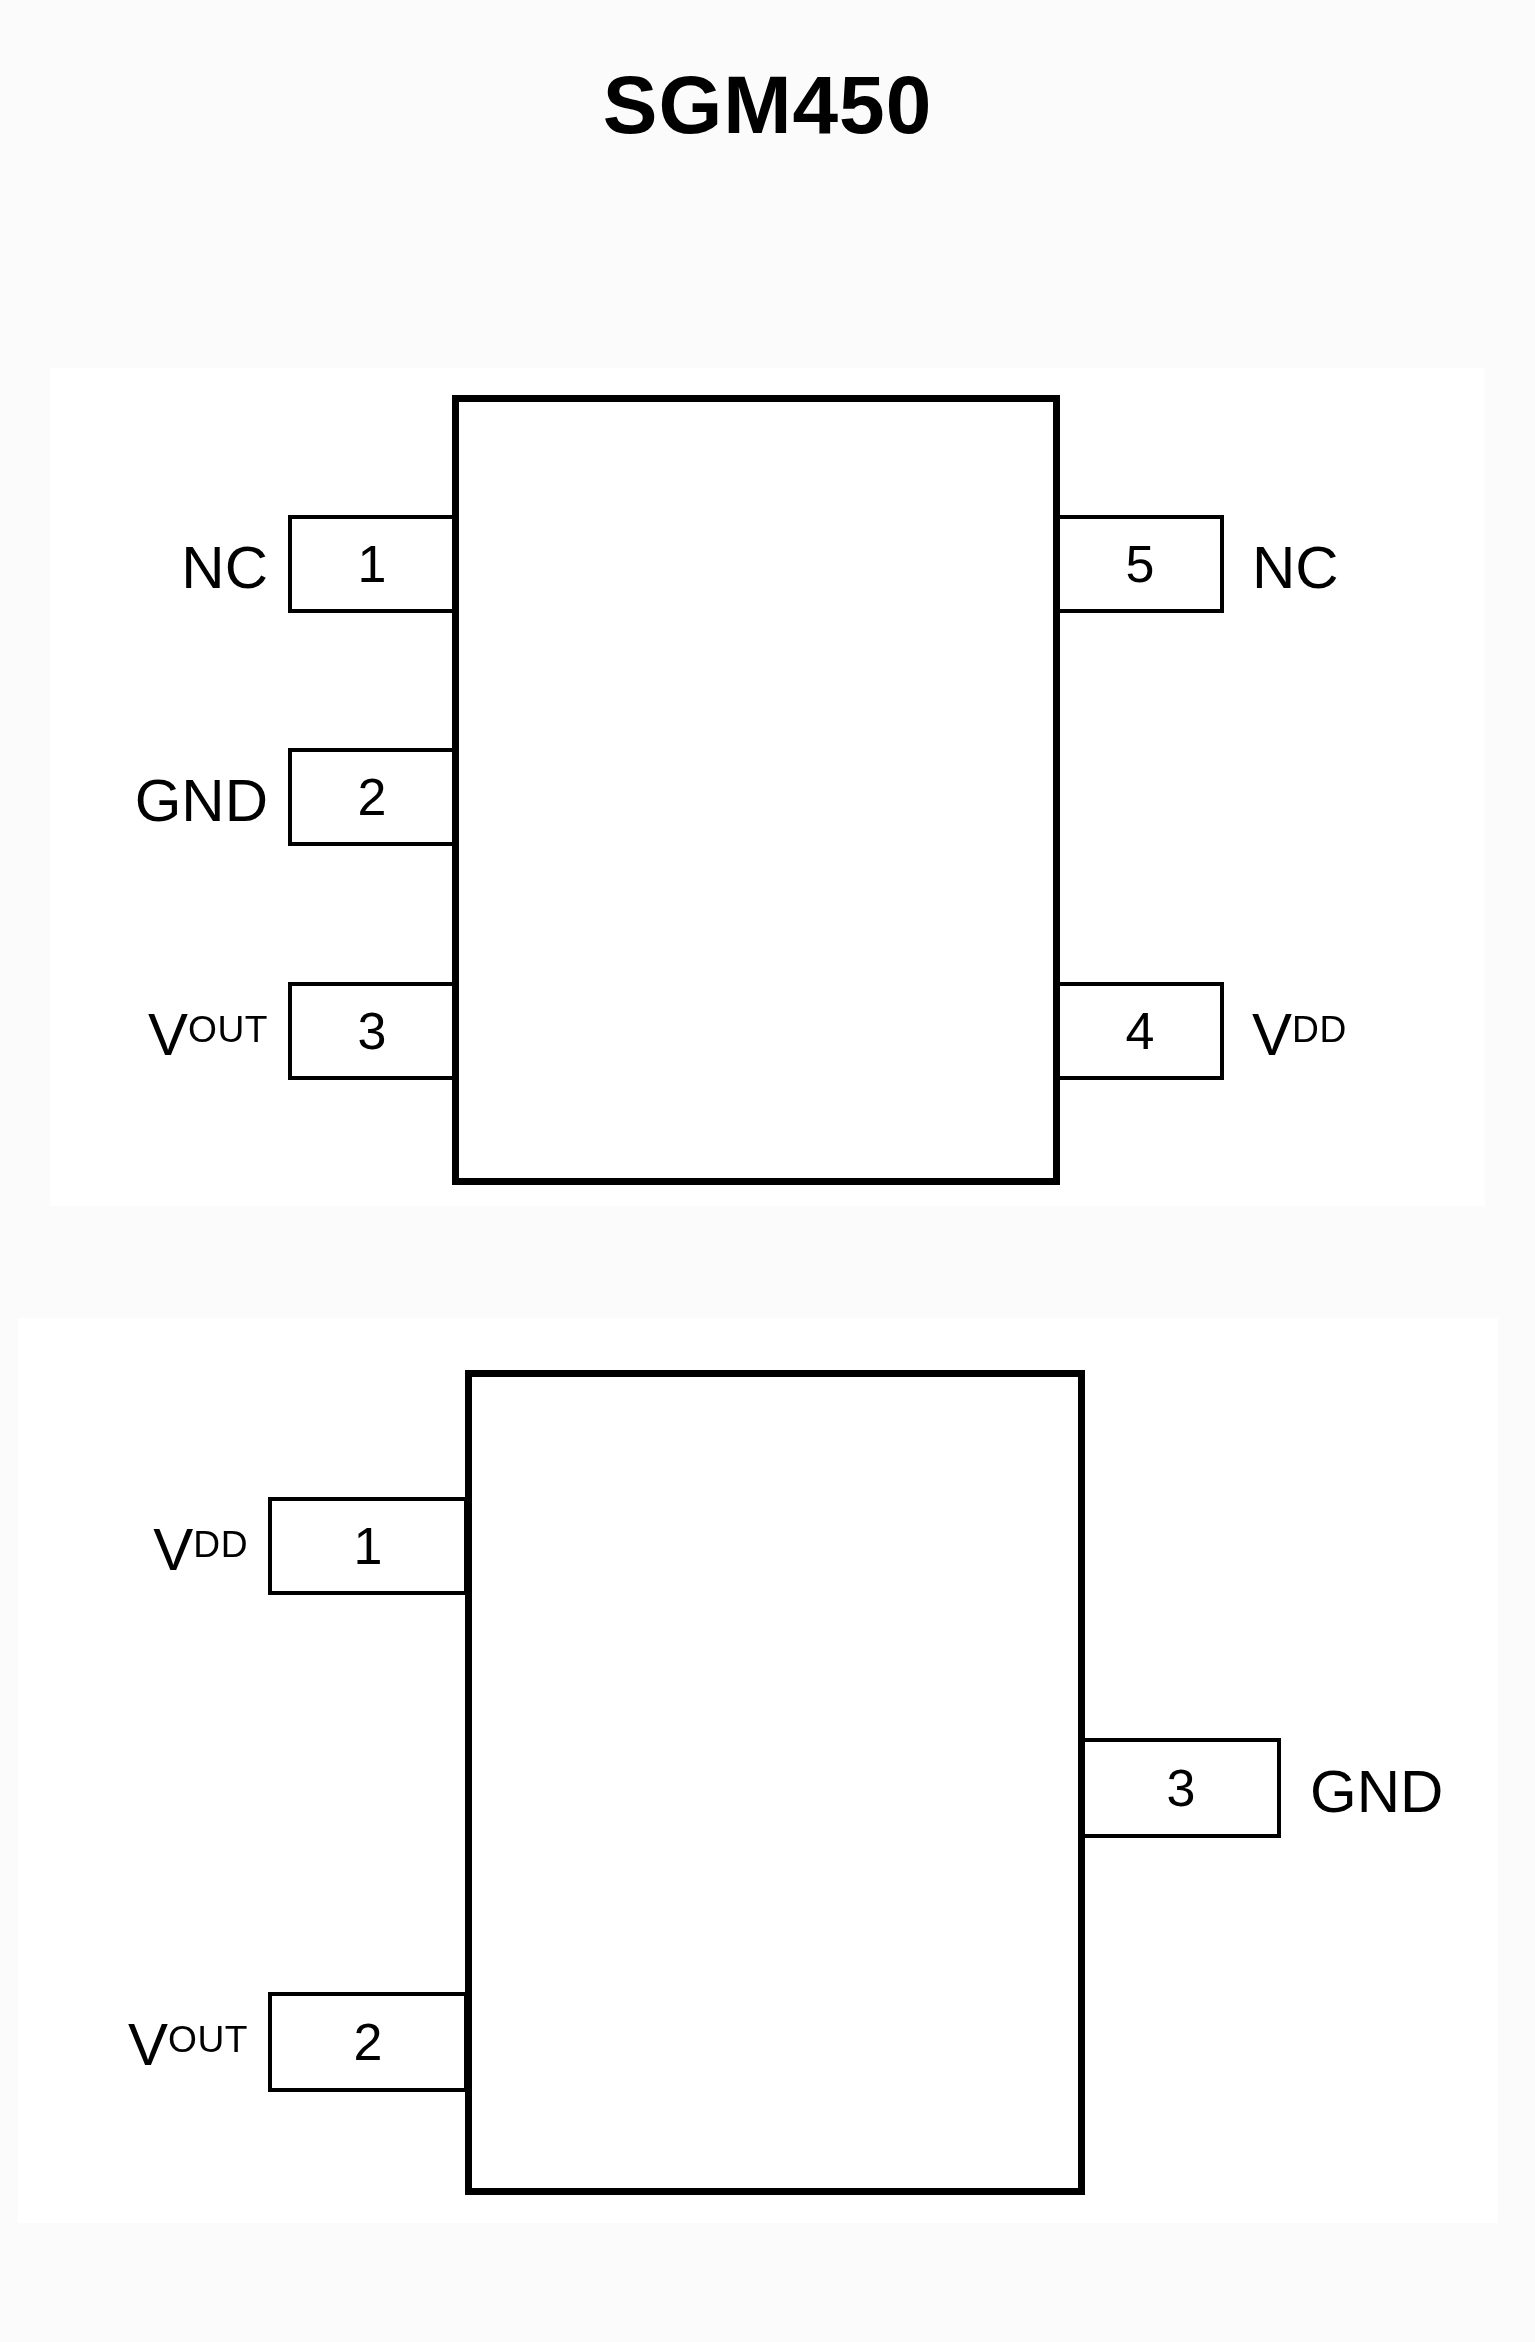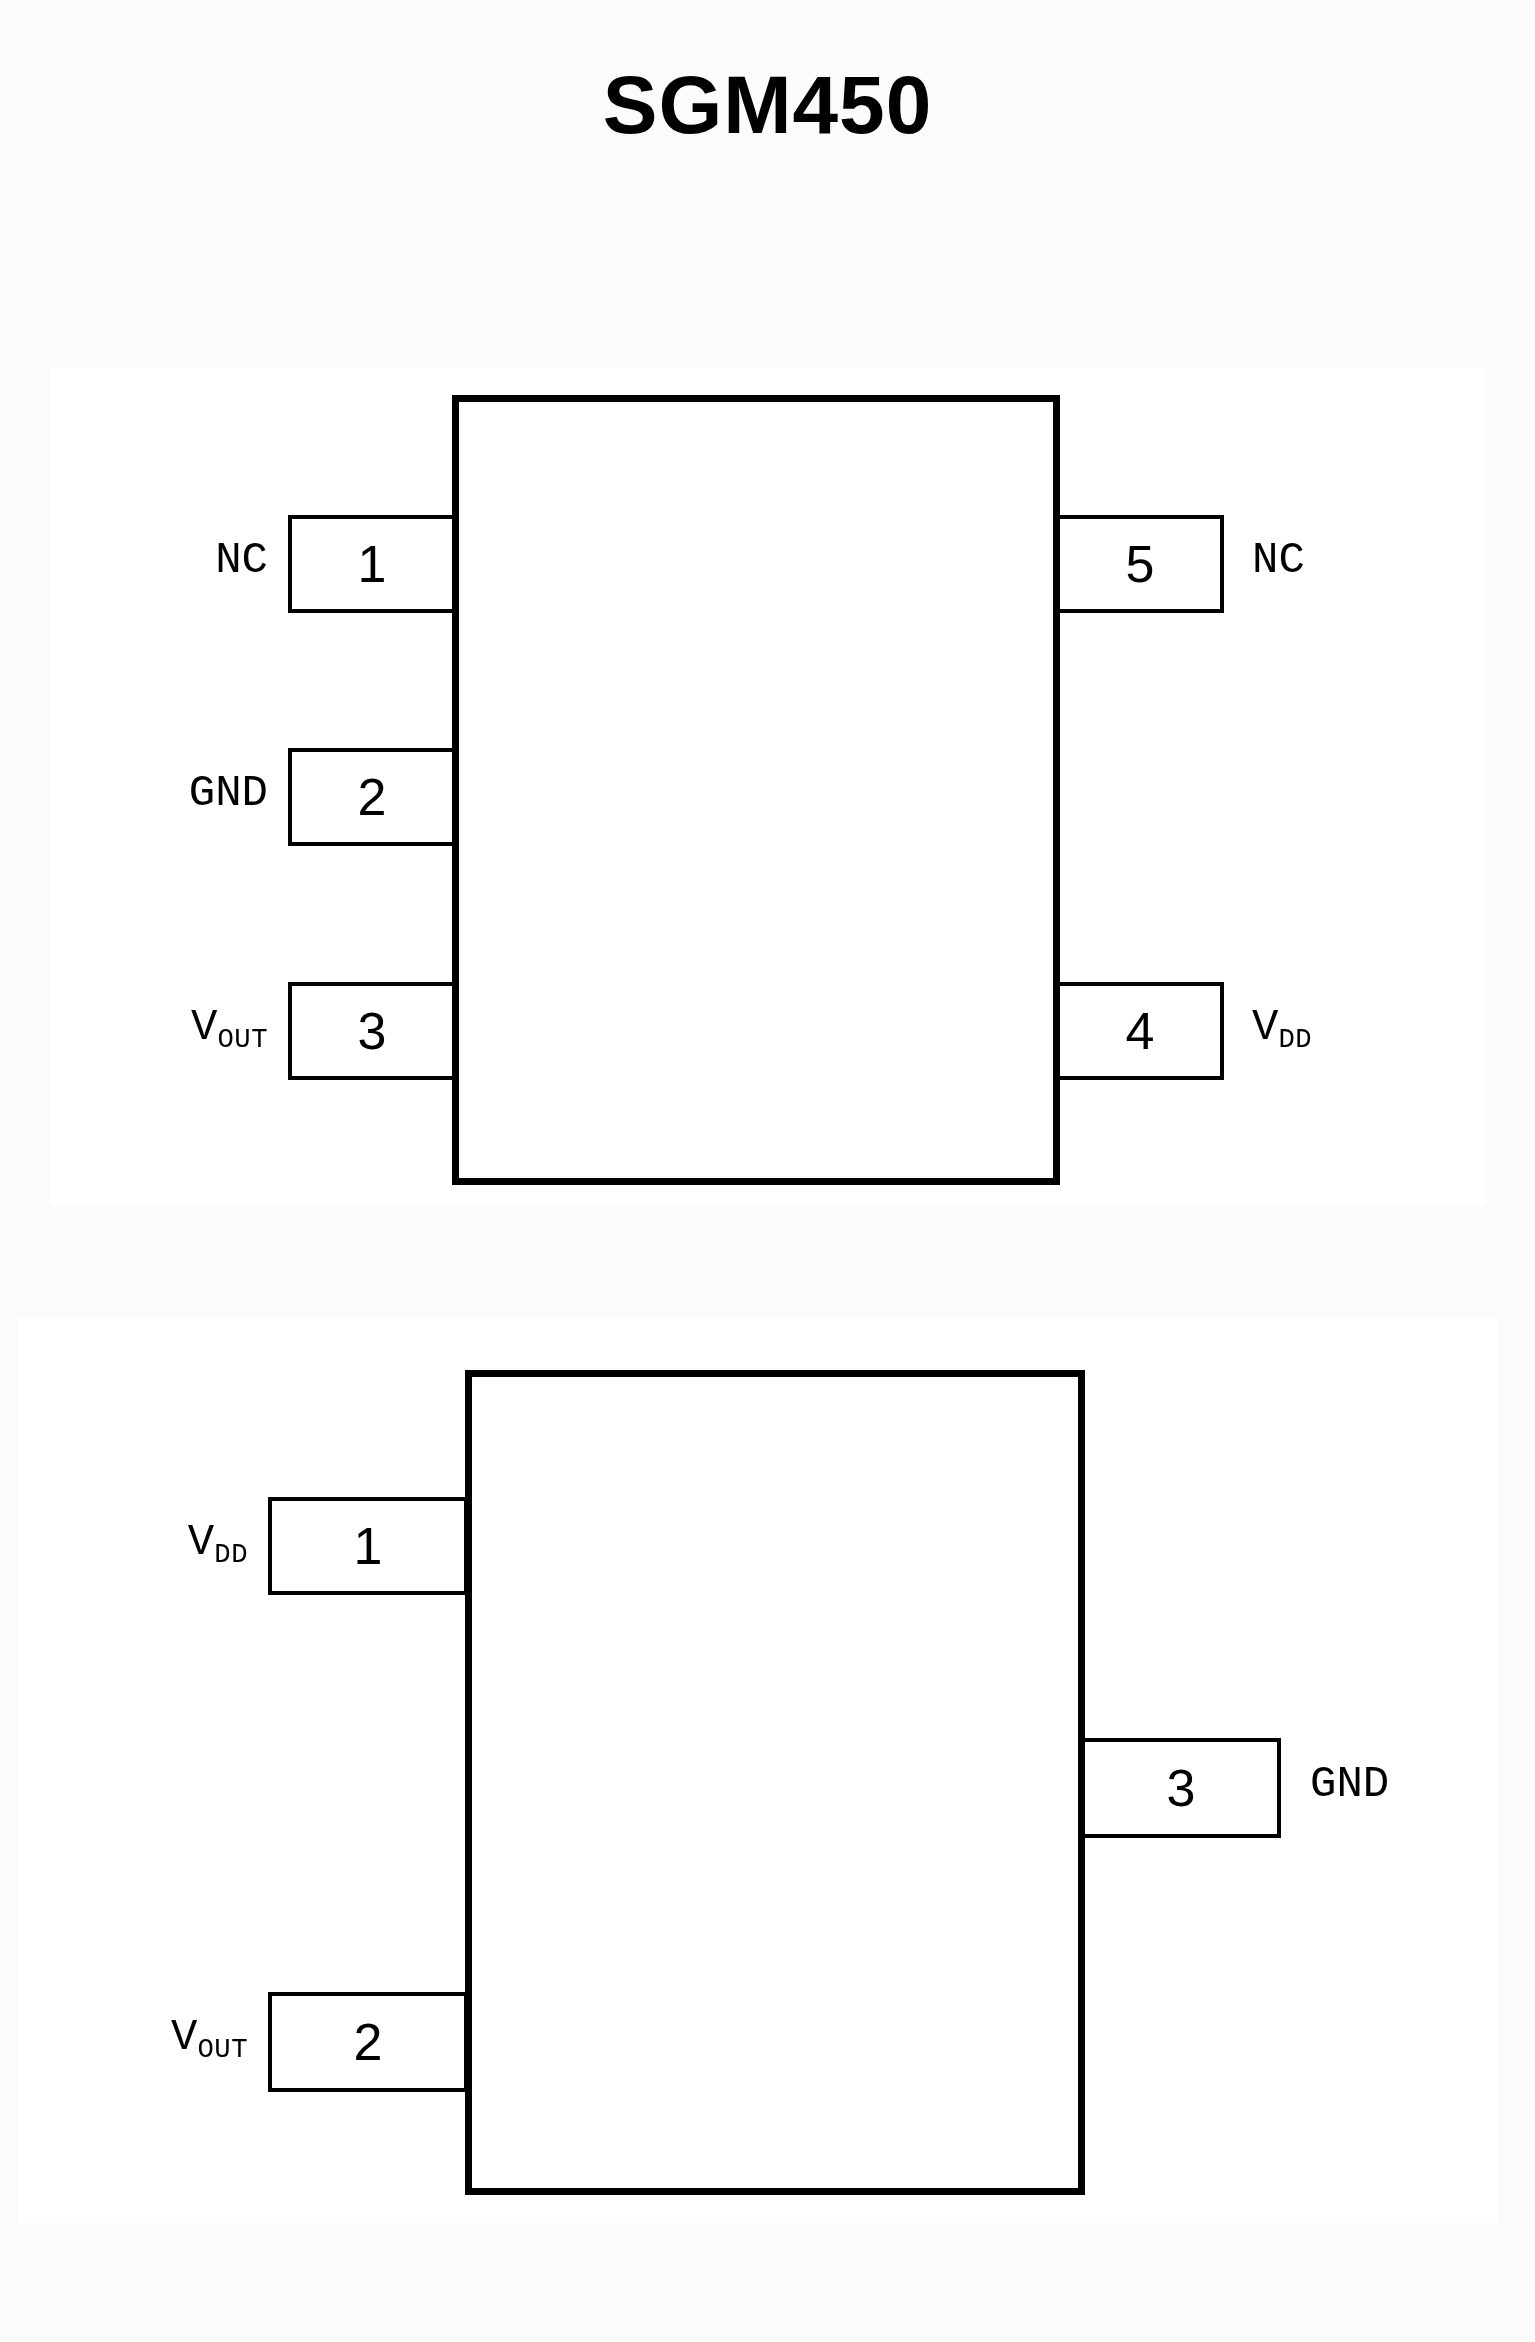--- a/index.html
+++ b/index.html
@@ -66,27 +66,26 @@
     z-index: 1;
     display: flex;
     align-items: center;
     justify-content: center;
     font-size: 52px;
     line-height: 1;
   }
 
   .pin-label {
     position: absolute;
-    font-size: 44px;
+    font-size: 60px;
     line-height: 1;
     white-space: nowrap;
     display: flex;
-    align-items: flex-end;
+    align-items: flex-start;
     z-index: 3;
-    font-family: Liberation Mono, monospace;
   }
   .pin-label.right-align { justify-content: flex-end; }
   .pin-label sub {
     font-size: 0.62em;
     vertical-align: baseline;
     position: relative;
     top: 0.16em;
     letter-spacing: 0.5px;
   }
 

